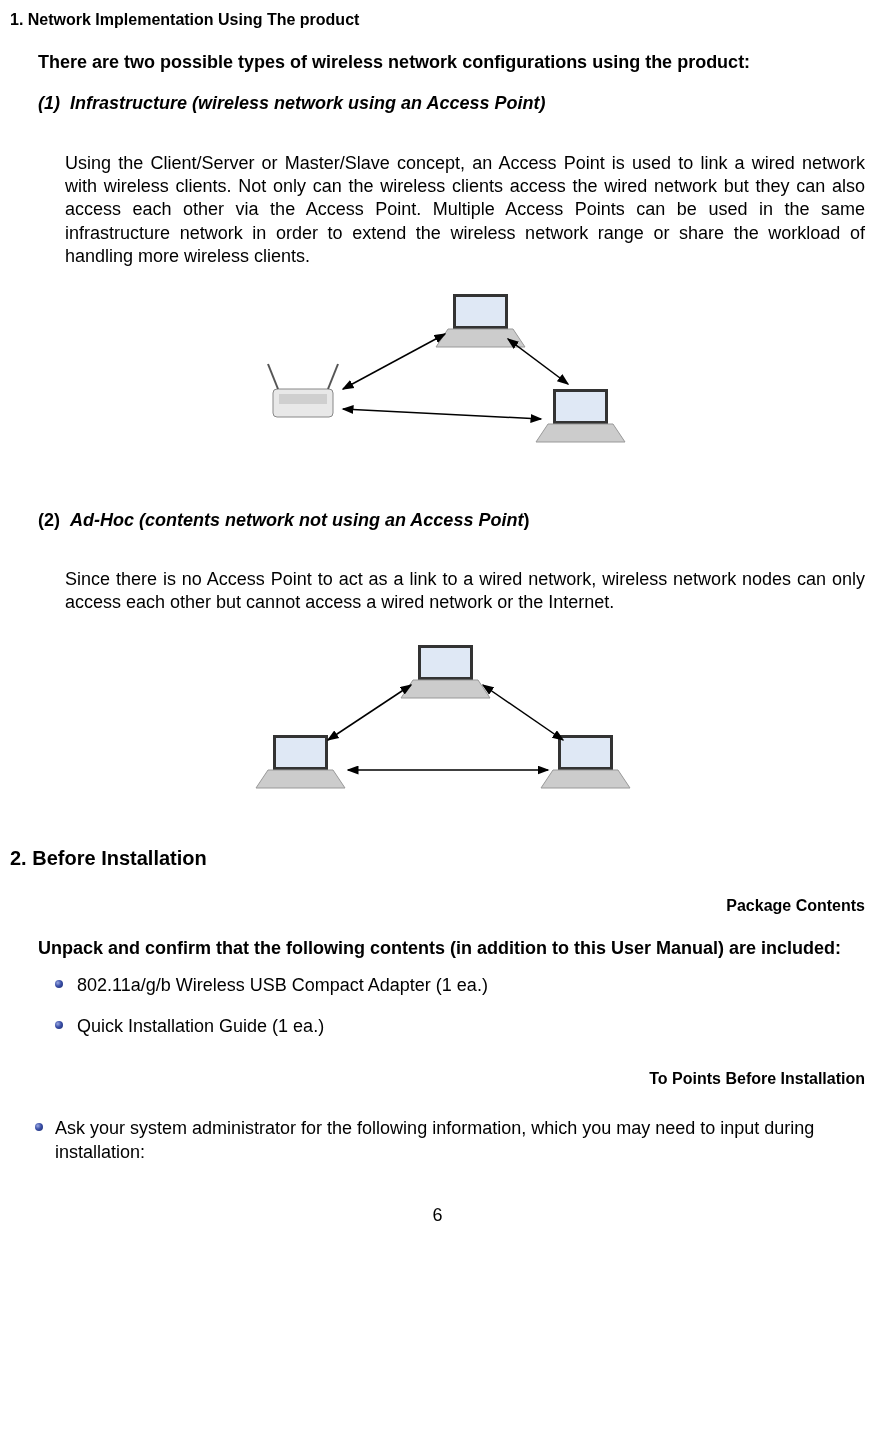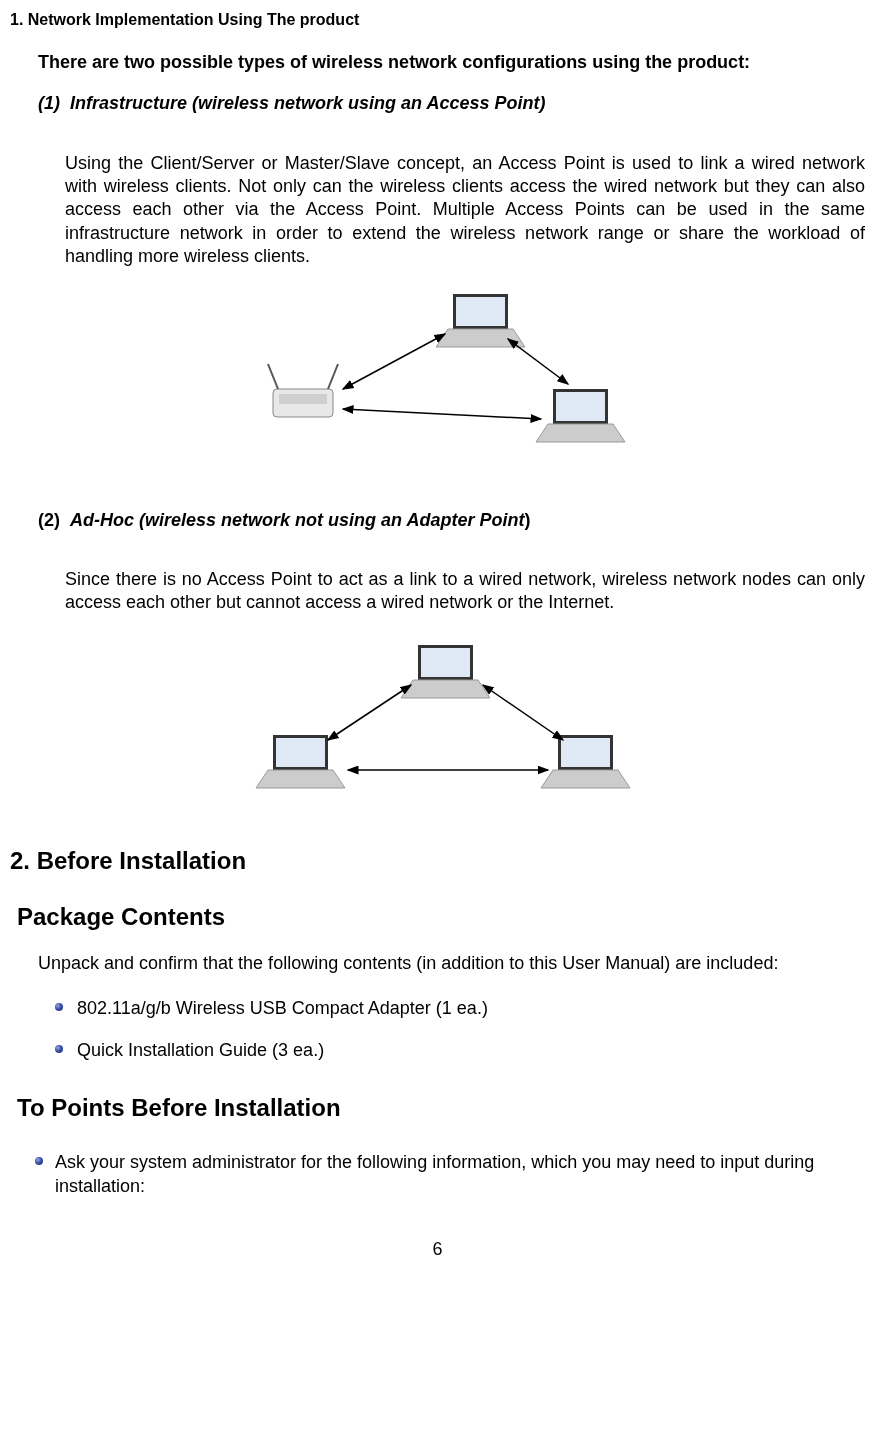--- a/index.html
+++ b/index.html
@@ -10,28 +10,29 @@
     padding: 10px 20px 20px 10px;
     width: 855px;
     line-height: 1.3;
   }
   h1 {
     font-size: 16px;
     font-weight: bold;
     margin: 0 0 20px 0;
   }
   h2 {
-    font-size: 24px;
+    font-size: 20px;
     font-weight: bold;
     margin: 14px 0 25px 0;
   }
   h3 {
-    font-size: 24px;
+    font-size: 16px;
     font-weight: bold;
     margin: 15px 0 20px 7px;
+    text-align: right;
   }
   .intro {
     margin-left: 28px;
     margin-bottom: 18px;
     font-weight: bold;
   }
   .item-header {
     margin-left: 28px;
     margin-bottom: 18px;
     font-weight: bold;
@@ -45,21 +46,22 @@
     margin-top: 36px;
   }
   .figure {
     text-align: center;
     margin: 10px auto 25px auto;
   }
   .figure svg { display: block; margin: 0 auto; }
   .pkg-para {
     margin-left: 28px;
     text-align: justify;
-    margin-bottom: 22px;
+    margin-bottom: 14px;
+    font-weight: bold;
   }
   ul.bulleted {
     list-style: none;
     padding: 0;
     margin: 0 0 30px 0;
   }
   ul.bulleted li {
     margin-left: 45px;
     padding-left: 22px;
     position: relative;
@@ -131,21 +133,21 @@
     </marker>
   </defs>
   <line x1="120" y1="105" x2="222" y2="50" stroke="#000" stroke-width="1.5" marker-end="url(#ar1)" marker-start="url(#ar1s)"></line>
   <line x1="120" y1="125" x2="318" y2="135" stroke="#000" stroke-width="1.5" marker-end="url(#ar1)" marker-start="url(#ar1s)"></line>
   <line x1="285" y1="55" x2="345" y2="100" stroke="#000" stroke-width="1.5" marker-end="url(#ar1)" marker-start="url(#ar1s)"></line>
 </svg>
 </div>
 
 <p class="item-header">
   <span>(2)</span>&nbsp;
-  <span class="title-italic">Ad-Hoc (wireless network not using an Adapter Point</span><span>)</span>
+  <span class="title-italic">Ad-Hoc (contents network not using an Access Point</span><span>)</span>
 </p>
 
 <p class="body-para">Since there is no Access Point to act as a link to a wired network, wireless network nodes can only access each other but cannot access a wired network or the Internet.</p>
 
 <div class="figure">
 <svg width="430" height="190" viewBox="0 0 430 190">
 
   <g>
     <path d="M195 15 l55 0 l0 35 l-55 0 z" fill="#333"></path>
     <path d="M198 18 l49 0 l0 29 l-49 0 z" fill="#dfe8f5"></path>
@@ -178,21 +180,21 @@
 </div>
 
 <h2>2. Before Installation</h2>
 
 <h3>Package Contents</h3>
 
 <p class="pkg-para">Unpack and confirm that the following contents (in addition to this User Manual) are included:</p>
 
 <ul class="bulleted">
   <li>802.11a/g/b Wireless USB Compact Adapter (1 ea.)</li>
-  <li>Quick Installation Guide (3 ea.)</li>
+  <li>Quick Installation Guide (1 ea.)</li>
 </ul>
 
 <h3>To Points Before Installation</h3>
 
 <ul class="bulleted bulleted-left">
   <li>Ask your system administrator for the following information, which you may need to input during installation:</li>
 </ul>
 
 <div class="page-num">6</div>
 

